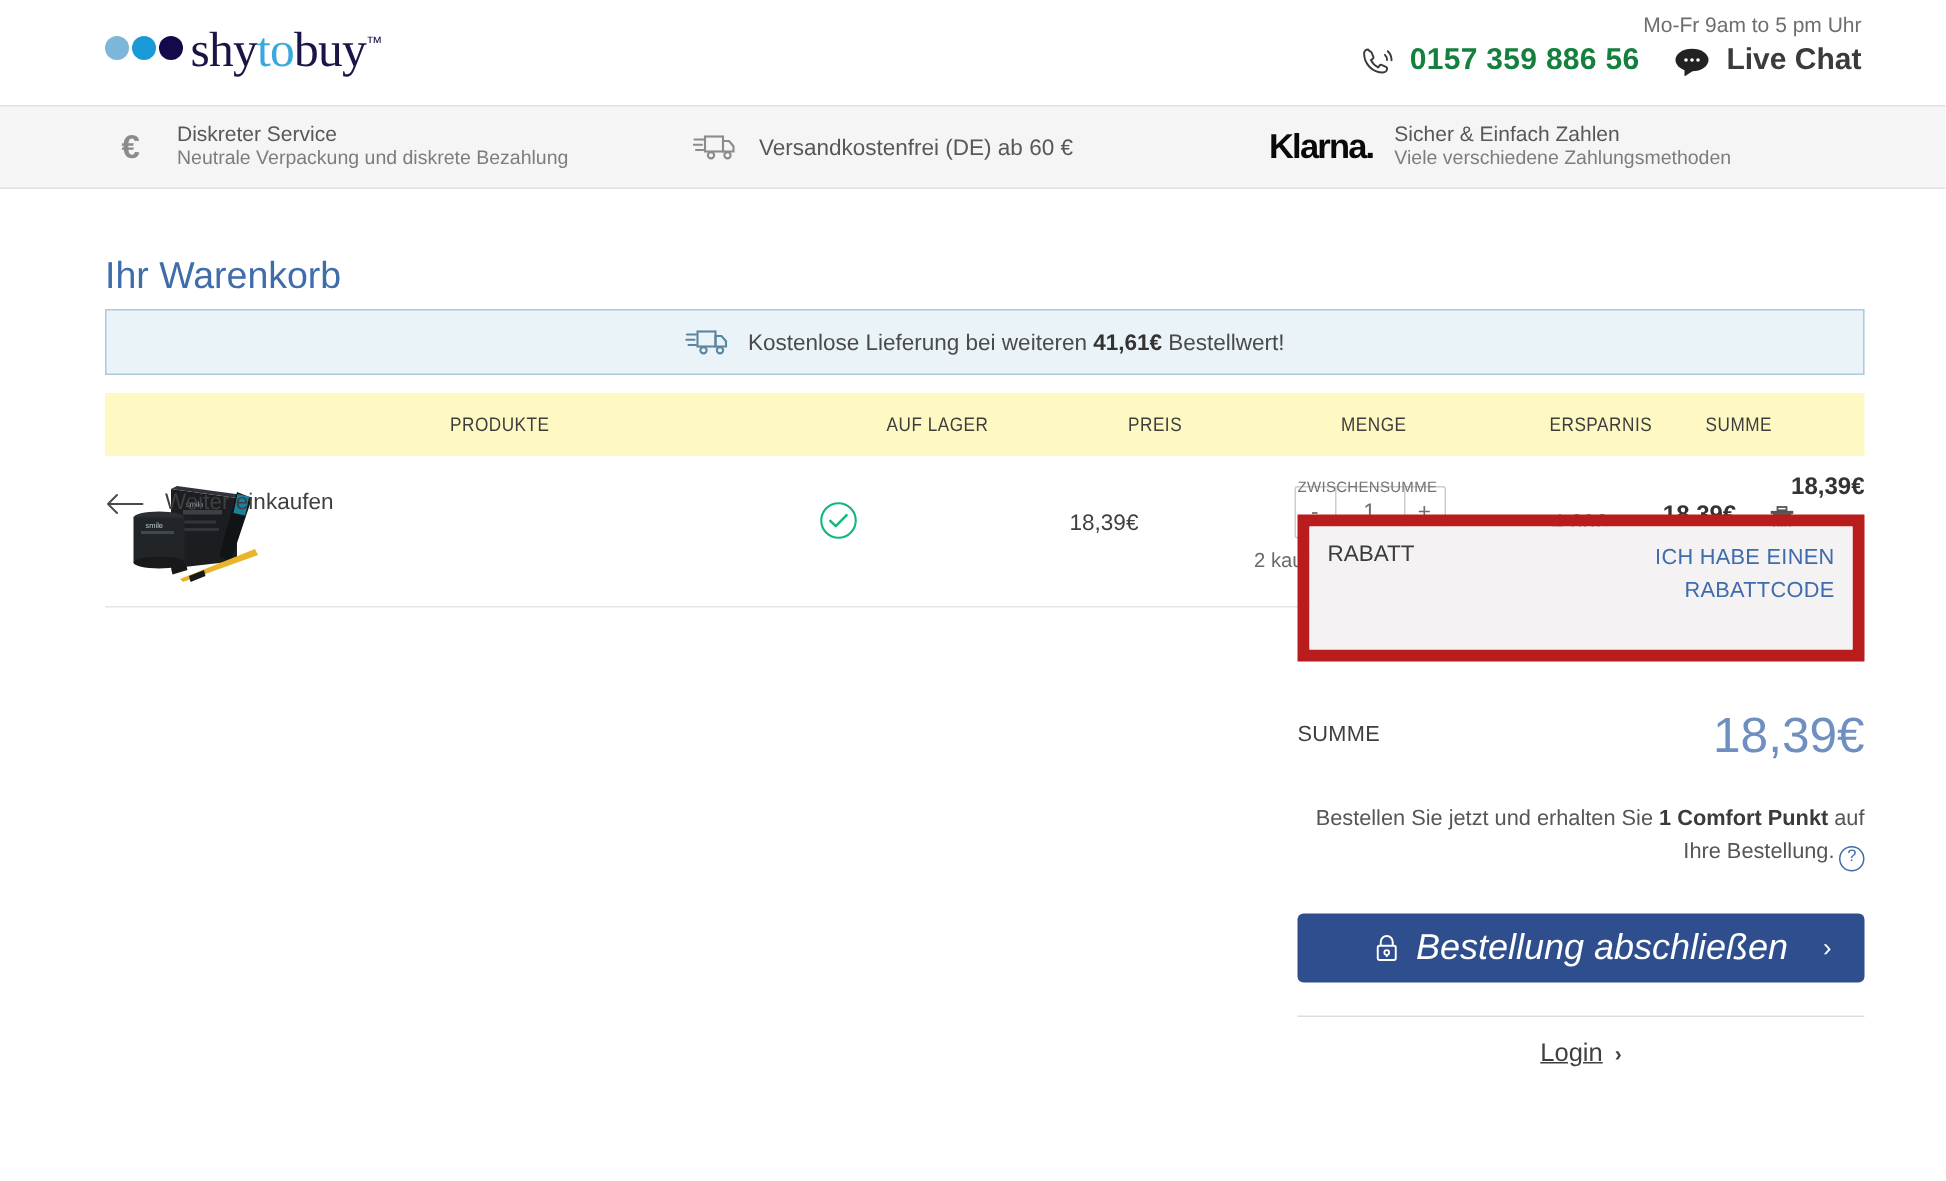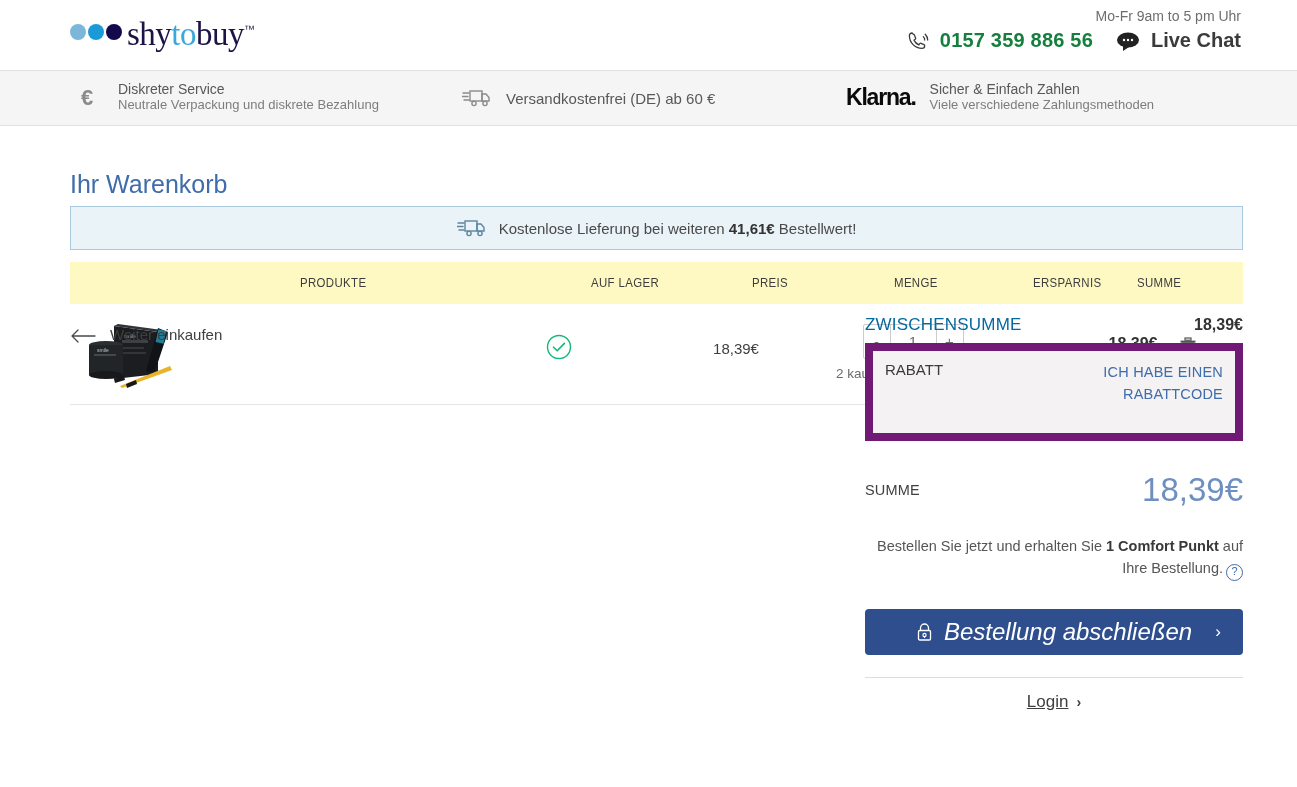--- a/index.html
+++ b/index.html
@@ -138,24 +138,24 @@
     cursor:pointer;
   }
   .continue .lbl{font-size:15px;color:#3f3f3f;}
   
   .summary{
     position:absolute;right:0px;top:103px;width:378px;
   }
   .sum-line{
     display:flex;justify-content:space-between;align-items:center;height:32px;
   }
-  .sum-label{font-size:17px;color:#0369a1;letter-spacing:.2px;}
+  .sum-label{font-size:10px;color:#737373;letter-spacing:.2px;}
   .sum-value{font-size:16px;color:#333;font-weight:bold;}
   .discount-outer{
-    margin-top:2px;border:8px solid #701a75;background:#0ecb3c;
+    margin-top:2px;border:8px solid #b91c1c;background:#0ecb3c;
   }
   .discount-inner{
     background:#f4f2f2;
     display:flex;justify-content:space-between;align-items:flex-start;
     padding:10px 12px 28px 12px;
   }
   .disc-label{font-size:15px;color:#3b3b3b;}
   .disc-link{
     font-size:14.5px;color:#3f6cab;text-align:right;line-height:22px;
     width:160px;cursor:pointer;letter-spacing:.2px;

